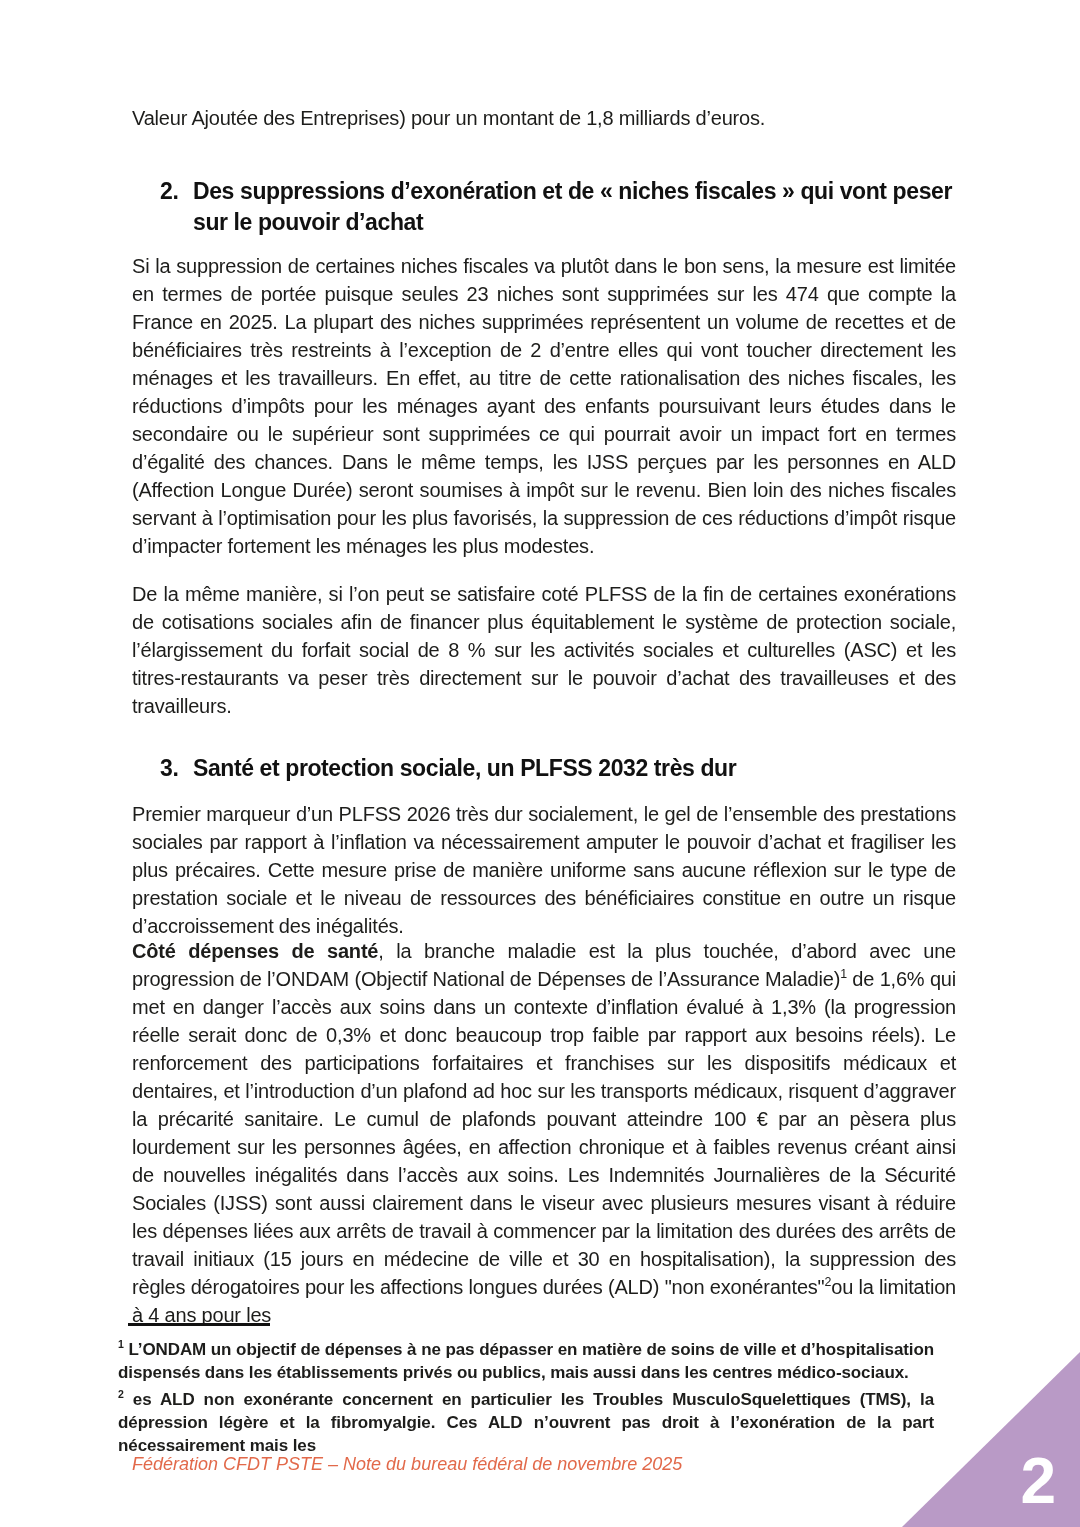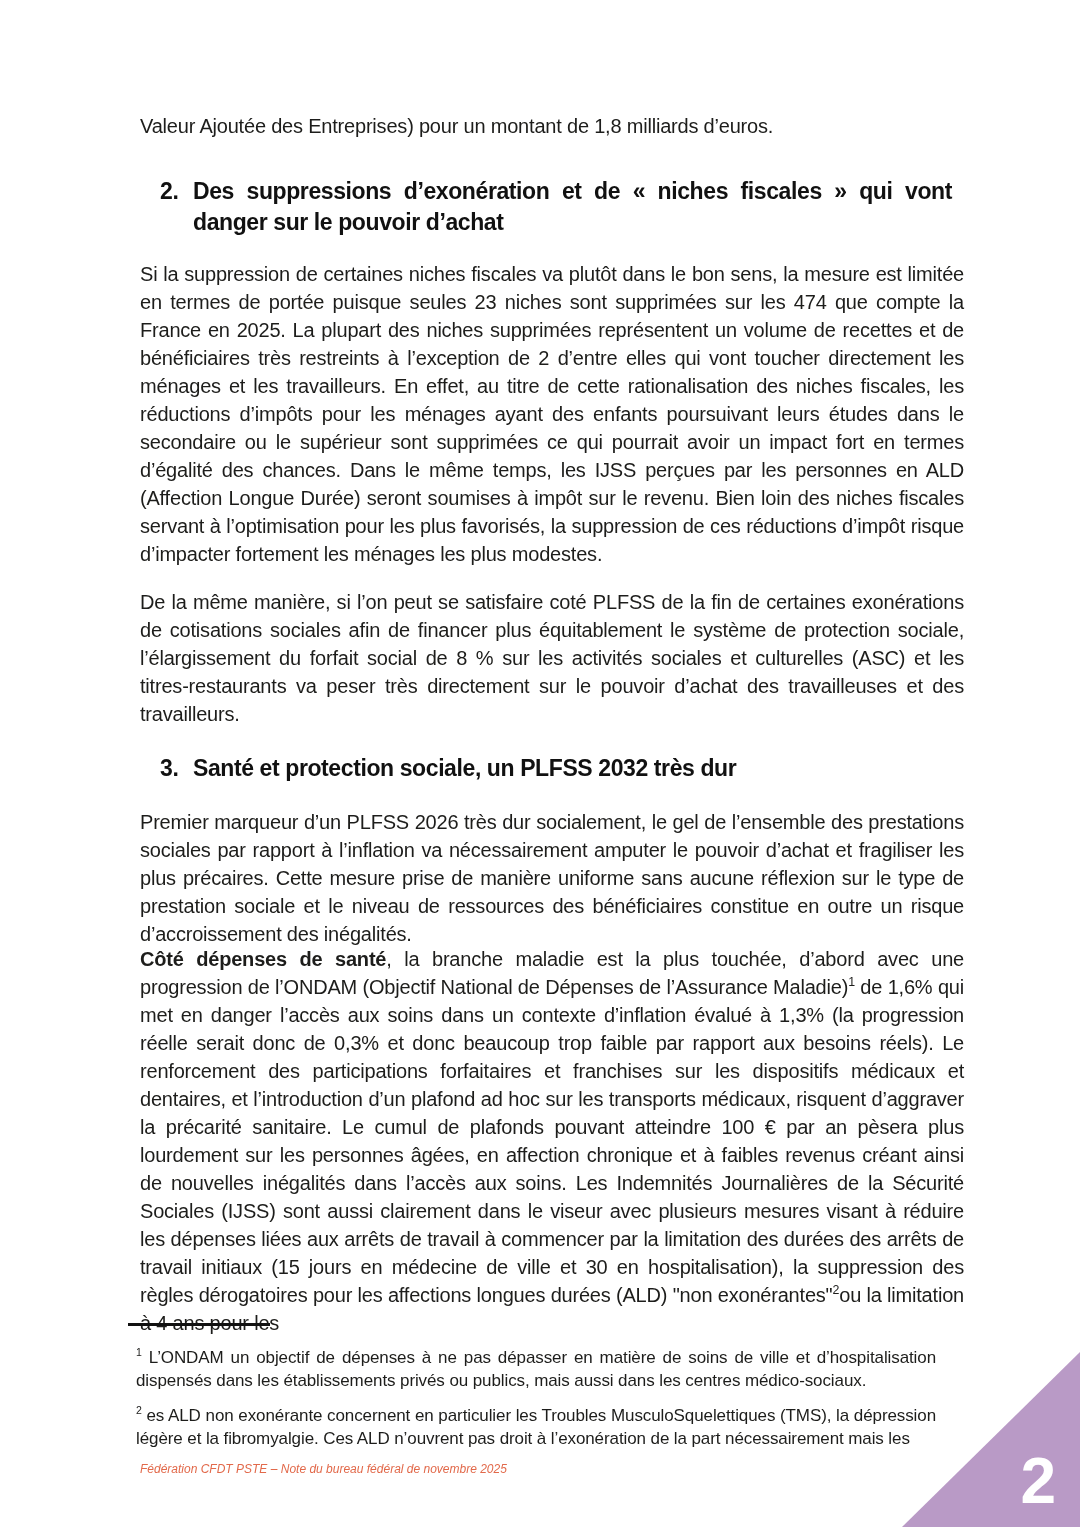--- a/index.html
+++ b/index.html
@@ -6,21 +6,21 @@
   .page {
     position: relative;
     width: 1080px;
     height: 1527px;
     background: #ffffff;
     font-family: "Liberation Sans", sans-serif;
     color: #1d1d1b;
     overflow: hidden;
   }
   .block { position: absolute; left: 128px; width: 824px; }
-  p { margin: 12px; }
+  p { margin: 4px; }
   .body-text {
     font-size: 20px;
     line-height: 28px;
     letter-spacing: -0.2px;
     text-align: justify;
   }
   .heading {
     position: absolute;
     left: 160px;
     width: 792px;
@@ -42,35 +42,36 @@
   .fnsep {
     position: absolute;
     left: 128px;
     top: 1323px;
     width: 142px;
     height: 3px;
     background: #111111;
   }
   .footnotes {
     position: absolute;
-    left: 124px;
+    left: 114px;
     top: 1334px;
     width: 824px;
     font-size: 17px;
     line-height: 23px;
     text-align: justify;
     letter-spacing: -0.1px;
+    font-weight: bold;
   }
   .footer-line {
     position: absolute;
     left: 128px;
     top: 1450px;
     width: 700px;
     font-style: italic;
-    font-size: 12px;
+    font-size: 18px;
     color: #e2694a;
   }
   .corner-triangle {
     position: absolute;
     right: 0;
     bottom: 0;
     width: 178px;
     height: 175px;
     background: #b99ac6;
     clip-path: polygon(100% 0, 100% 100%, 0 100%);
@@ -87,21 +88,21 @@
 </style>
 </head>
 <body>
 
 <div class="page">
 
   <p class="block body-text" style="top:100px;">Valeur Ajoutée des Entreprises) pour un montant de 1,8 milliards d’euros.</p>
 
   <div class="heading" style="top:176px;">
     <span class="num">2.</span>
-    <span class="htext">Des suppressions d’exonération et de « niches fiscales » qui vont danger sur le pouvoir d’achat</span>
+    <span class="htext">Des suppressions d’exonération et de « niches fiscales » qui vont peser sur le pouvoir d’achat</span>
   </div>
 
   <p class="block body-text" style="top:248px;">Si la suppression de certaines niches fiscales va plutôt dans le bon sens, la mesure est limitée en termes de portée puisque seules 23 niches sont supprimées sur les 474 que compte la France en 2025. La plupart des niches supprimées représentent un volume de recettes et de bénéficiaires très restreints à l’exception de 2 d’entre elles qui vont toucher directement les ménages et les travailleurs. En effet, au titre de cette rationalisation des niches fiscales, les réductions d’impôts pour les ménages ayant des enfants poursuivant leurs études dans le secondaire ou le supérieur sont supprimées ce qui pourrait avoir un impact fort en termes d’égalité des chances. Dans le même temps, les IJSS perçues par les personnes en ALD (Affection Longue Durée) seront soumises à impôt sur le revenu. Bien loin des niches fiscales servant à l’optimisation pour les plus favorisés, la suppression de ces réductions d’impôt risque d’impacter fortement les ménages les plus modestes.</p>
 
   <p class="block body-text" style="top:576px;">De la même manière, si l’on peut se satisfaire coté PLFSS de la fin de certaines exonérations de cotisations sociales afin de financer plus équitablement le système de protection sociale, l’élargissement du forfait social de 8 % sur les activités sociales et culturelles (ASC)  et les titres-restaurants va peser très directement sur le pouvoir d’achat des travailleuses et des travailleurs.</p>
 
   <div class="heading" style="top:753px;">
     <span class="num">3.</span>
     <span class="htext">Santé et protection sociale, un PLFSS 2032 très dur</span>
   </div>

